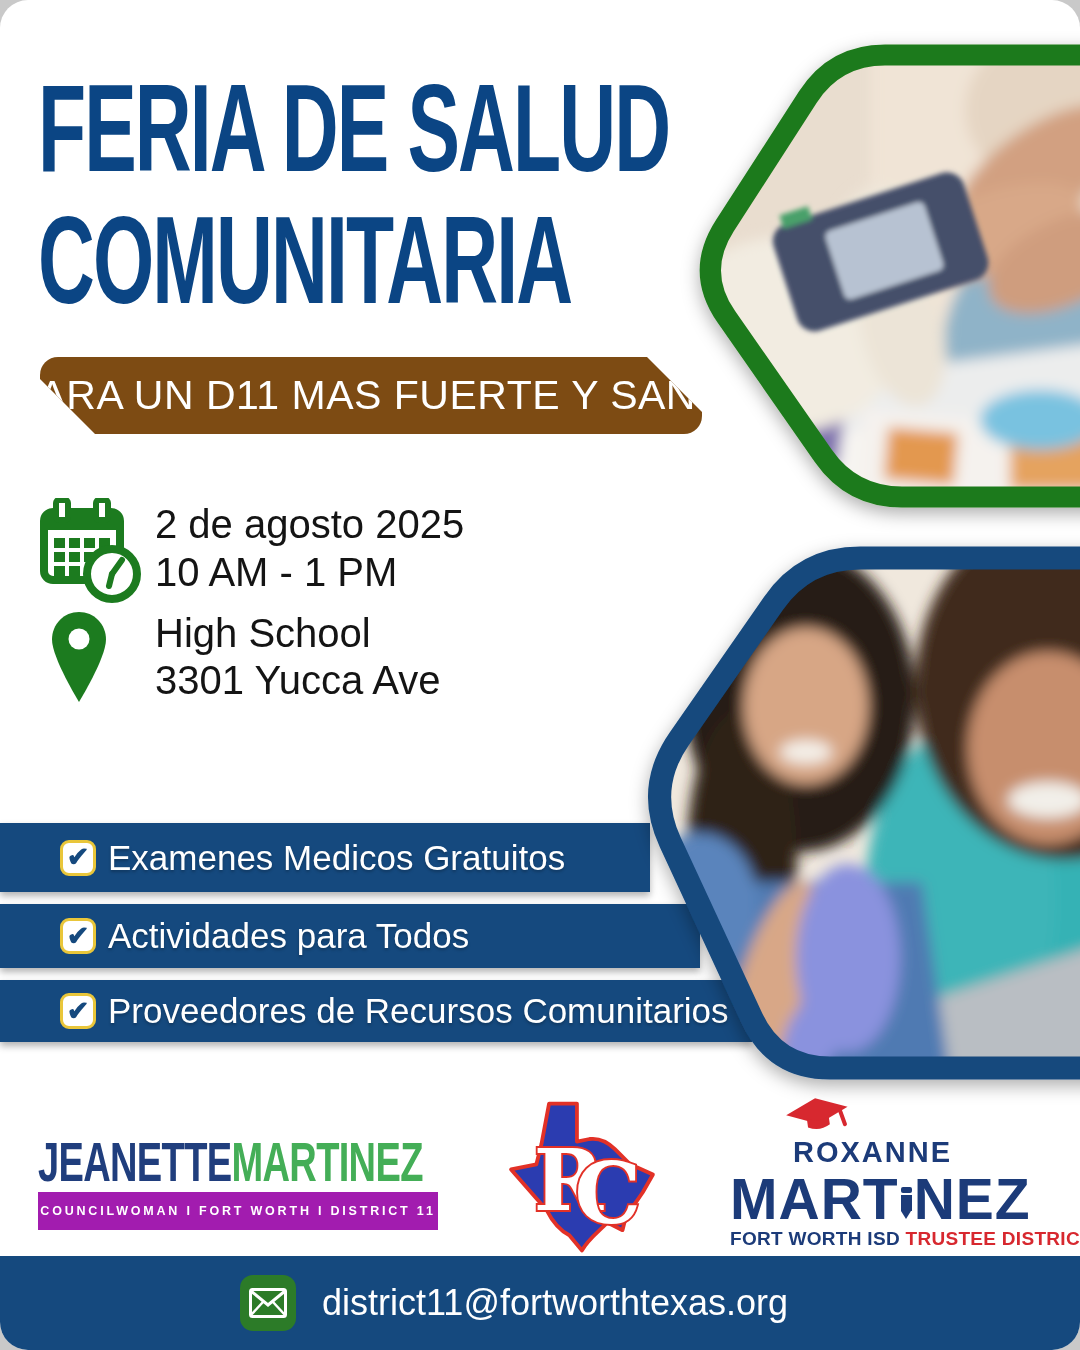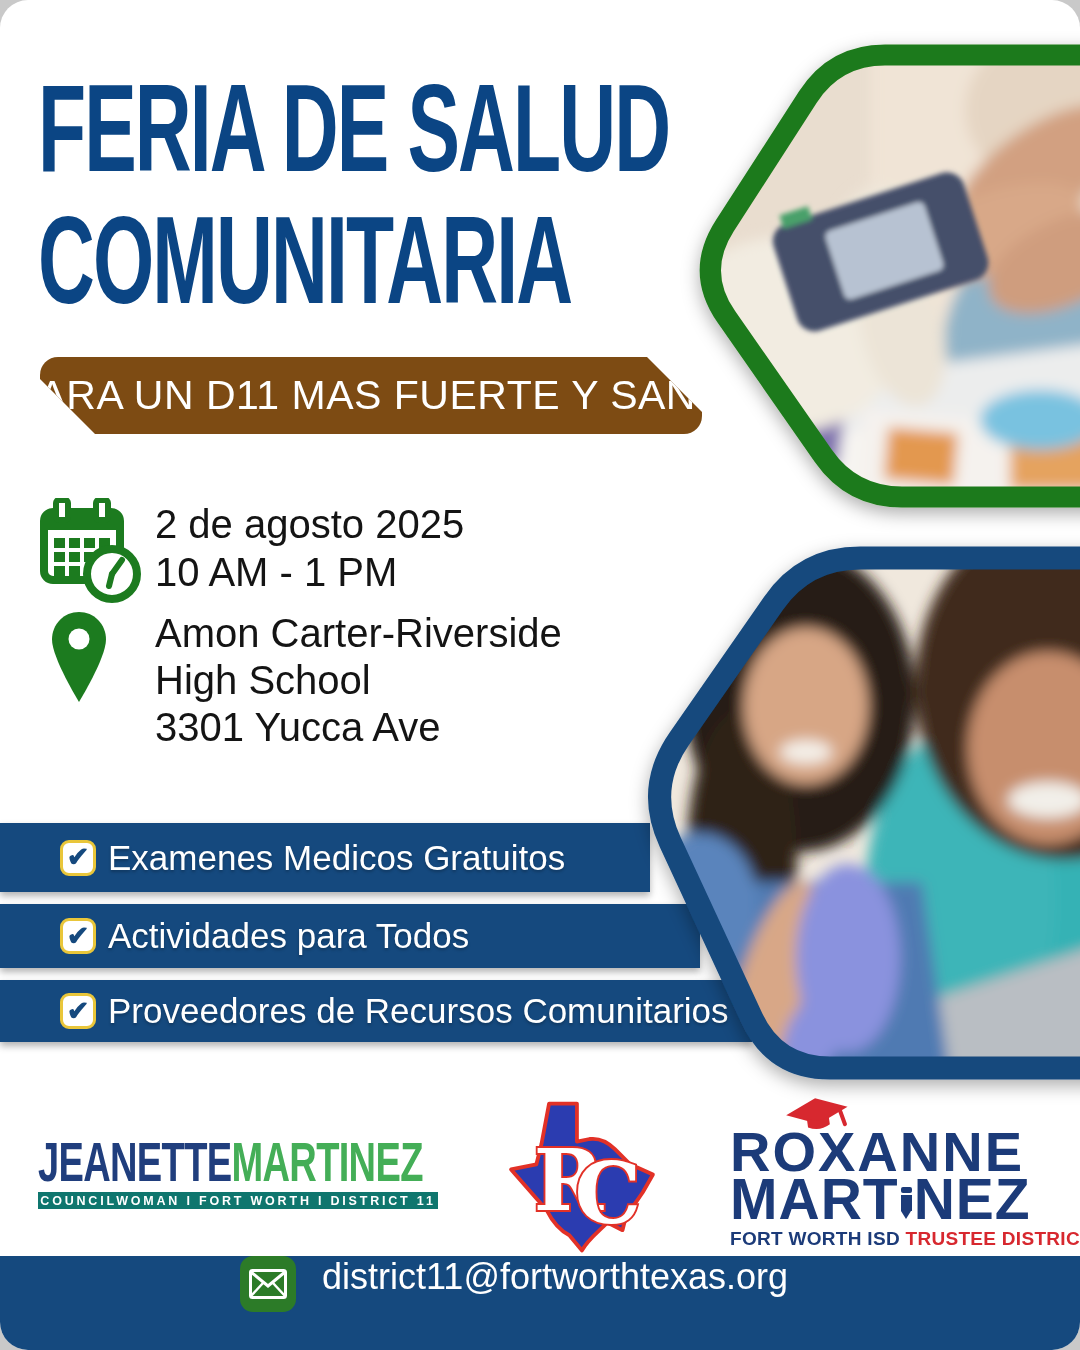--- a/index.html
+++ b/index.html
@@ -47,40 +47,40 @@
   .cb span{color:#15497e;font-size:27px;font-weight:700;line-height:1;}
   .fl{color:#ffffff;font-size:35px;margin-left:12px;white-space:nowrap;text-shadow:0 2px 3px rgba(0,0,0,0.25);}
   
   #hexlayer{position:absolute;left:0;top:0;pointer-events:none;}
   
   #jeanette{position:absolute;left:38px;top:1134px;width:420px;}
   .j-name{display:block;white-space:nowrap;font-weight:700;font-size:56px;line-height:56px;
     letter-spacing:-1px;transform:scaleX(0.68);transform-origin:left center;}
   .j-first{color:#203e7d;} .j-last{color:#44ae57;}
   .j-bar{
-    margin-top:2px;width:400px;height:17px;background:#0f766e;display:flex;align-items:center;justify-content:center;
+    margin-top:2px;width:400px;height:38px;background:#a21caf;display:flex;align-items:center;justify-content:center;
   }
   .j-bar span{color:#ffffff;font-size:12.5px;letter-spacing:2.8px;white-space:nowrap;font-weight:700;}
   #schoollogo{position:absolute;left:506px;top:1098px;}
   #roxanne{position:absolute;left:730px;top:1096px;width:285px;text-align:center;color:#1c3b79;}
   .r-cap{position:relative;height:34px;}
   .r-cap svg{position:absolute;left:52px;top:0;}
-  .r-first{display:block;font-weight:700;font-size:56px;line-height:44px;letter-spacing:2px;white-space:nowrap;}
+  .r-first{display:block;font-weight:700;font-size:29px;line-height:44px;letter-spacing:2px;white-space:nowrap;}
   .r-last{display:block;font-weight:700;font-size:57px;line-height:50px;letter-spacing:1px;white-space:nowrap;}
   .pencil{display:inline-block;width:11px;height:34px;position:relative;margin:0 2px;}
   .pencil .eraser{position:absolute;top:2px;left:0;width:11px;height:6px;background:#1c3b79;border-radius:2px;}
   .pencil .body{position:absolute;top:10px;left:0;width:11px;height:16px;background:#1c3b79;}
   .pencil .tip{position:absolute;top:26px;left:0;width:0;height:0;
     border-left:5.5px solid transparent;border-right:5.5px solid transparent;border-top:8px solid #1c3b79;}
   .r-line{display:block;margin-top:4px;font-weight:700;font-size:19px;letter-spacing:0.3px;white-space:nowrap;}
   .r-line .blue{color:#1c3b79;} .r-line .red{color:#d7282f;}
   
   #footer{
     position:absolute;left:0;top:1256px;width:1080px;height:94px;background:#15497e;
-    display:flex;padding-left:240px;gap:26px;
+    display:flex;align-items:center;padding-left:240px;gap:26px;
   }
   .mail-badge{
     width:56px;height:56px;background:#2c7b28;border-radius:13px;
     display:flex;align-items:center;justify-content:center;flex:0 0 auto;
   }
   #footer .email{color:#ffffff;font-size:36px;white-space:nowrap;}
 </style>
 </head>
 <body>
 
@@ -121,21 +121,20 @@
     <div>2 de agosto 2025</div>
     <div>10 AM - 1 PM</div>
   </div>
 
   <svg class="icon-abs" style="left:52px;top:612px" width="54" height="90" viewBox="0 0 54 90">
     <path d="M27 0 C42 0 54 12 54 27.5 C54 46 27 90 27 90 C27 90 0 46 0 27.5 C0 12 12 0 27 0 Z" fill="#1c7b1f"></path>
     <circle cx="27" cy="27" r="10.5" fill="#ffffff"></circle>
   </svg>
 
   <div class="evt-text" id="address">
-    <div>Amon Carter-Riverside</div>
     <div>High School</div>
     <div>3301 Yucca Ave</div>
   </div>
 
   <div class="feature f1">
     <span class="cb">
         <span>✔</span>
       </span>
     <span class="fl">Examenes Medicos Gratuitos</span>
   </div>

